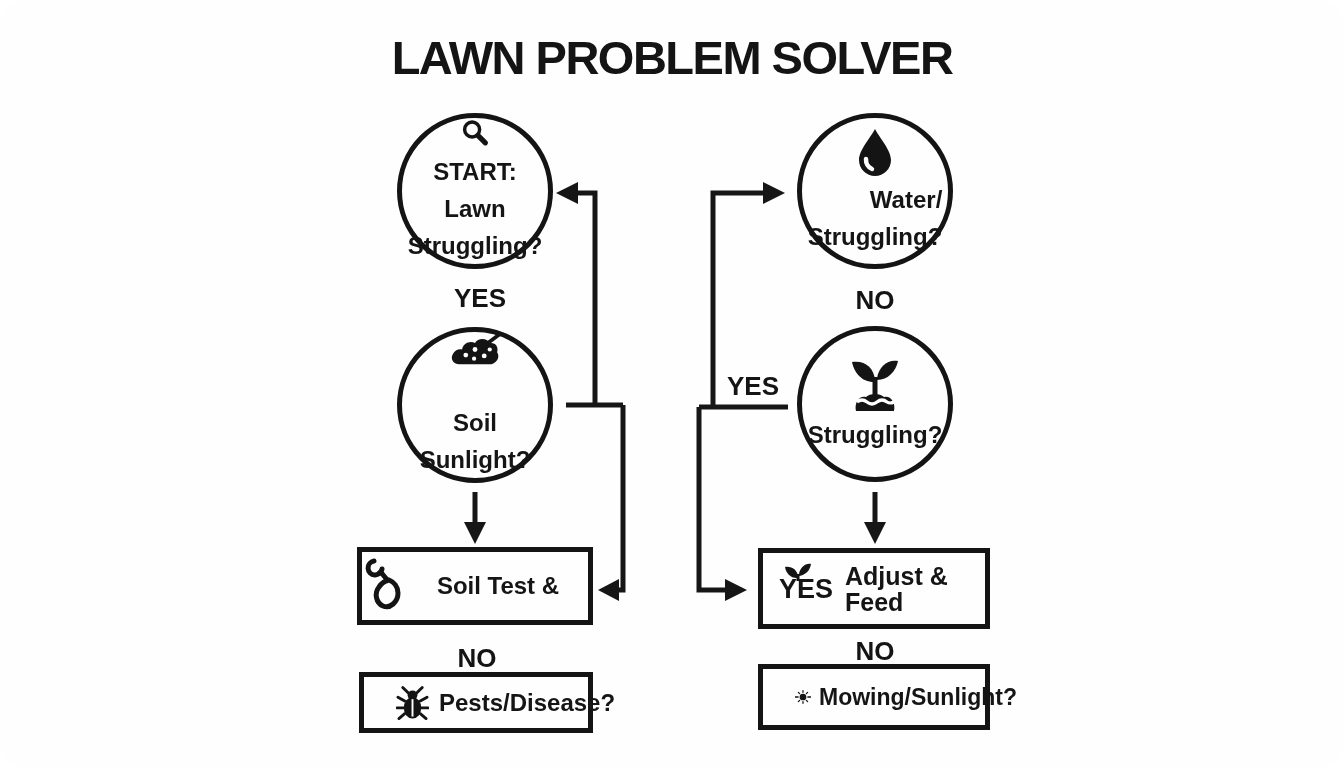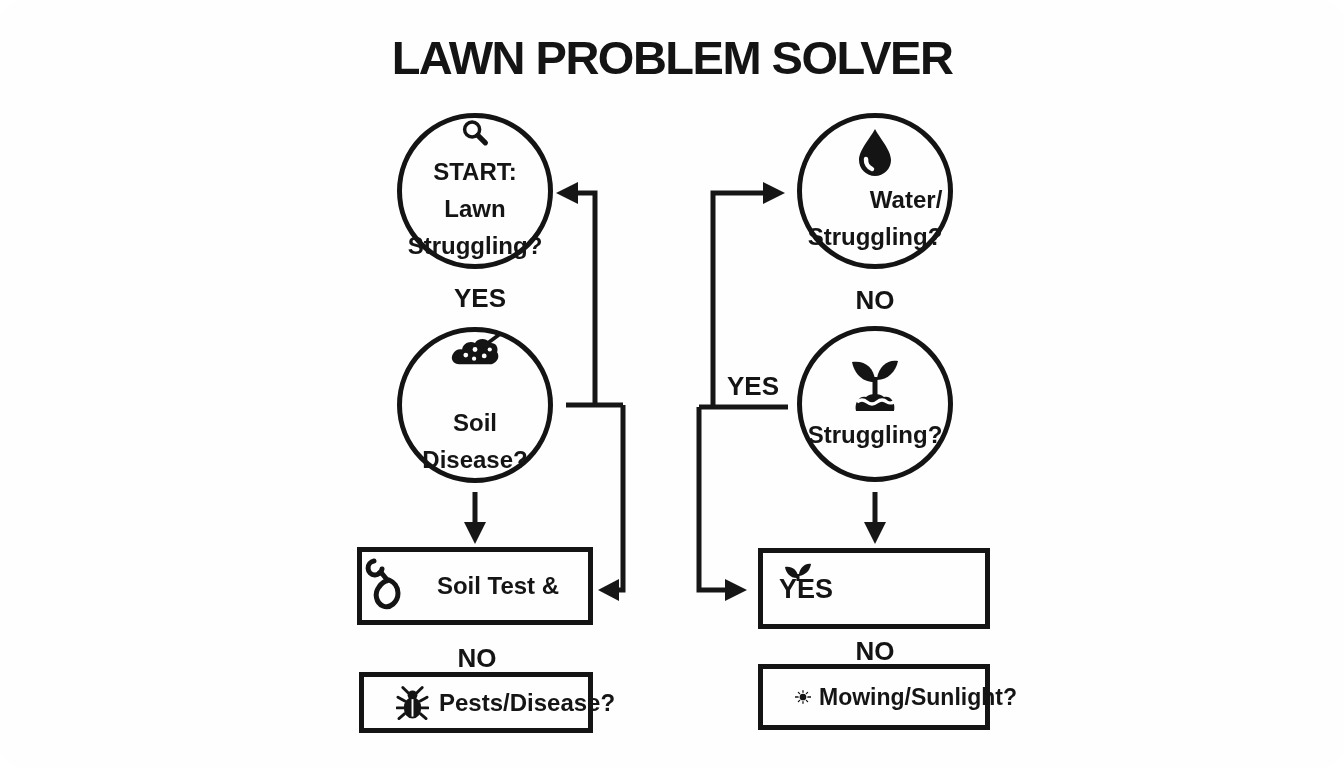--- a/index.html
+++ b/index.html
@@ -93,21 +93,21 @@
       <path d="M42 12 L54 3" stroke="#141414" stroke-width="4" stroke-linecap="round"></path>
       <path d="M11 35 C4 35 1 29 4 24 C6 20 10 18 14 19 C15 12 23 9 28 12 C31 6 41 6 44 12 C50 11 54 16 52 22 C55 26 53 33 46 35 Z" fill="#141414"></path>
       <circle cx="18" cy="25" r="2.6" fill="#fff"></circle>
       <circle cx="28" cy="19" r="2.6" fill="#fff"></circle>
       <circle cx="38" cy="26" r="2.6" fill="#fff"></circle>
       <circle cx="44" cy="19" r="2.3" fill="#fff"></circle>
       <circle cx="27" cy="29" r="2.3" fill="#fff"></circle>
     </svg>
     <div class="node-text">
       <div>Soil</div>
-      <div>Disease?</div>
+      <div>Sunlight?</div>
     </div>
   </div>
 
   <div class="circle-node" style="left:797px;top:326px;">
     <svg class="icon" width="52" height="56" viewBox="0 0 52 56">
       <path d="M25 27 C12 27 5 17 3 7 C16 5 25 13 26 25 Z" fill="#141414"></path>
       <path d="M28 23 C30 11 39 4 49 6 C47 16 39 25 28 25 Z" fill="#141414"></path>
       <path d="M26 22 C26 30 26 34 26 40" stroke="#141414" stroke-width="5" fill="none"></path>
       <path d="M7 56 C5 47 11 40 17 42 C21 38 31 38 35 42 C41 40 47 47 45 56 Z" fill="#141414"></path>
       <path d="M8 47 q5 -4 10 0 q5 4 10 0 q5 -4 10 0 q3 2 7 0" stroke="#fff" stroke-width="3.2" fill="none"></path>
@@ -130,20 +130,21 @@
 
   <div class="rect-node" style="left:758px;top:548px;width:232px;height:81px;padding-left:16px;gap:12px;">
     <span class="yes-wrap">
       <svg class="icon" width="30" height="20" viewBox="0 0 30 20">
         <path d="M14 17 C7 17 3 12 2 6 C9 5 14 9 15 15 Z" fill="#141414"></path>
         <path d="M16 13 C17 7 22 2 28 3 C27 9 23 14 16 15 Z" fill="#141414"></path>
         <path d="M15 20 C15 17 15 15 15 13" stroke="#141414" stroke-width="3" fill="none"></path>
       </svg>
       <span class="node-text" style="font-size:27px;">YES</span>
     </span>
+    <span class="node-text" style="font-size:25px;">Adjust &amp; Feed</span>
   </div>
 
   <div class="rect-node" style="left:359px;top:672px;width:234px;height:61px;">
     <div class="row-center">
       <svg class="icon" width="33" height="36" viewBox="0 0 34 36">
         <line x1="13" y1="8" x2="7" y2="2" stroke="#141414" stroke-width="3" stroke-linecap="round"></line>
         <line x1="21" y1="8" x2="27" y2="2" stroke="#141414" stroke-width="3" stroke-linecap="round"></line>
         <line x1="9" y1="16" x2="2" y2="12" stroke="#141414" stroke-width="3" stroke-linecap="round"></line>
         <line x1="8" y1="23" x2="1" y2="23" stroke="#141414" stroke-width="3" stroke-linecap="round"></line>
         <line x1="9" y1="29" x2="3" y2="34" stroke="#141414" stroke-width="3" stroke-linecap="round"></line>

